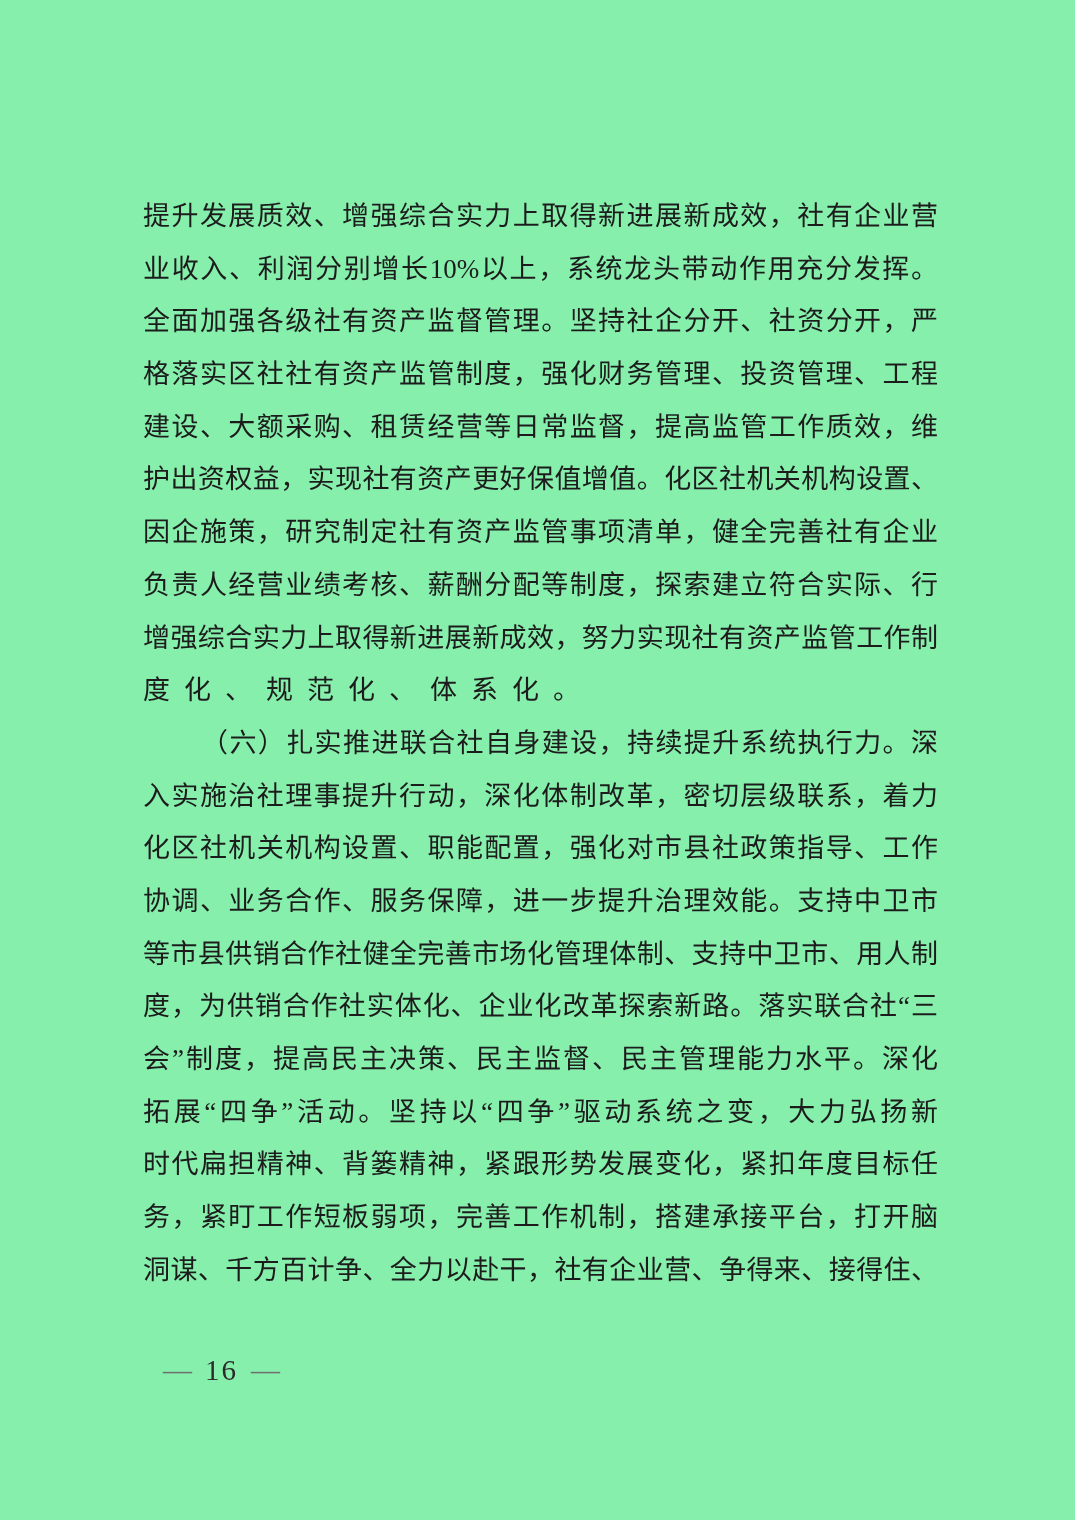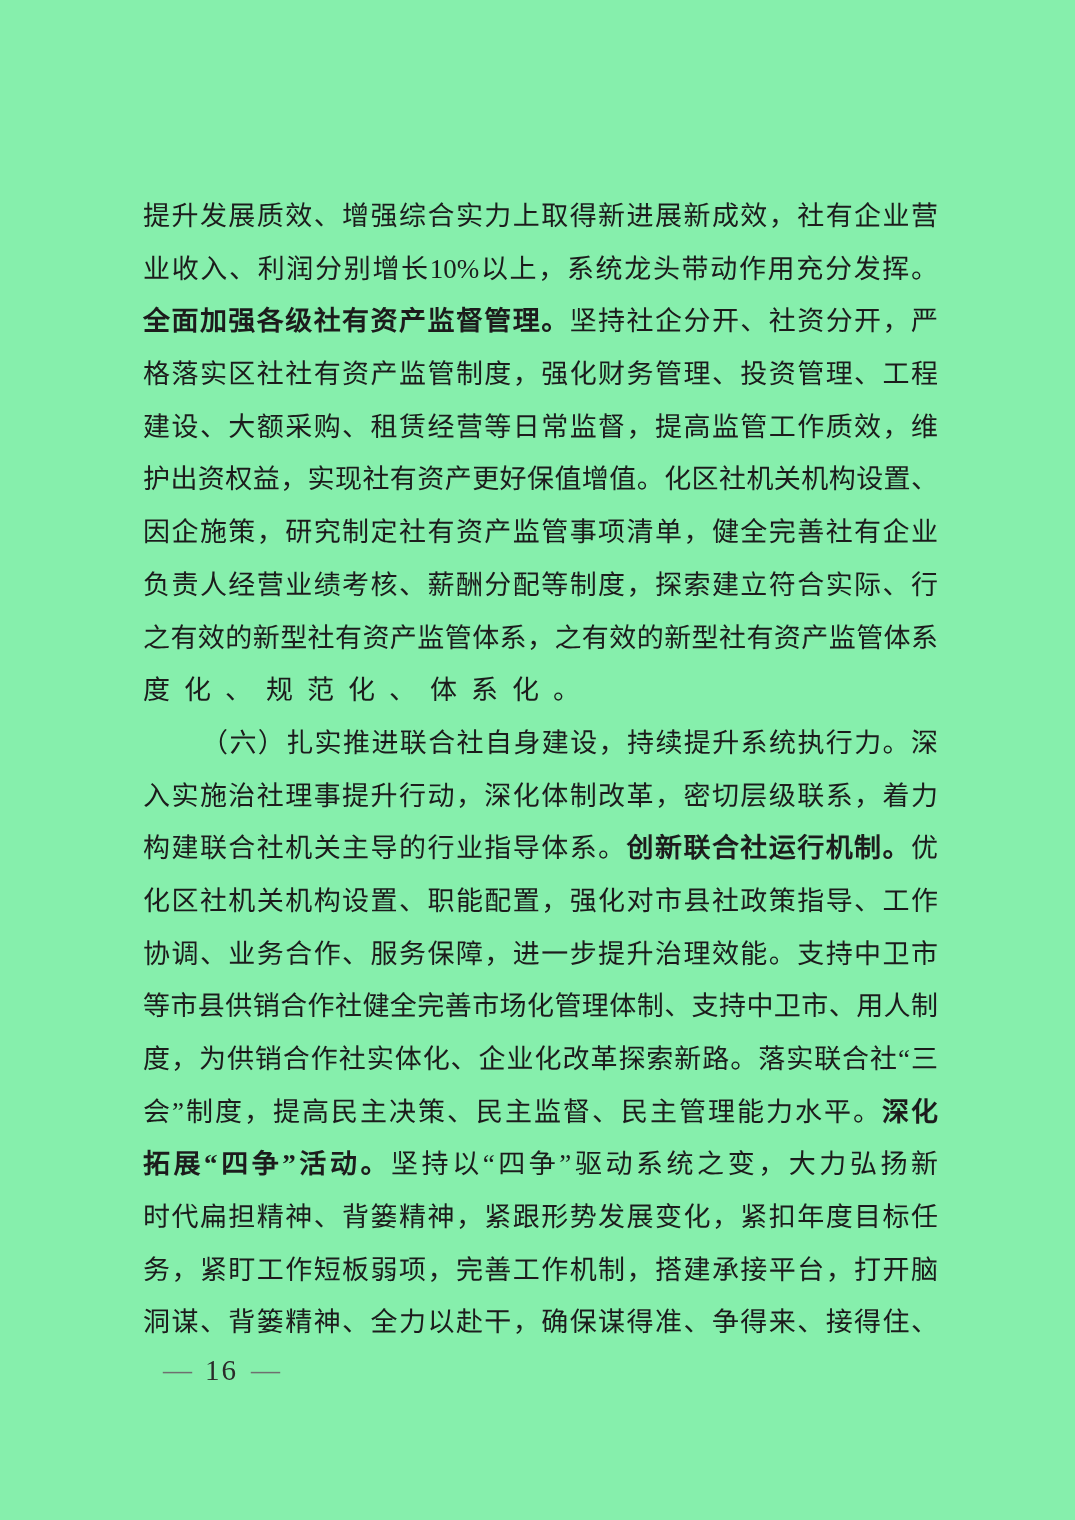--- a/index.html
+++ b/index.html
@@ -35,21 +35,21 @@
   }
   .line.align-left {
     text-align: center;
     text-align-last: left;
     letter-spacing: 14px;
   }
   .line.indent {
     padding-left: 58px;
   }
   .seg { font-weight: 400; }
-  .seg.bold { font-weight: 700; }
+  .seg.bold { font-weight: 400; }
   .footer {
     position: absolute;
     left: 163px;
     top: 1356px;
     display: flex;
     align-items: center;
     gap: 13px;
     font-size: 29px;
     line-height: 1;
   }
@@ -68,33 +68,32 @@
 <div class="page">
   <div class="doc-body">
       <div class="line"><span class="seg">提升发展质效、增强综合实力上取得新进展新成效，社有企业营</span></div>
       <div class="line"><span class="seg">业收入、利润分别增长10%以上，系统龙头带动作用充分发挥。</span></div>
       <div class="line"><span class="seg bold">全面加强各级社有资产监督管理。</span><span class="seg">坚持社企分开、社资分开，严</span></div>
       <div class="line"><span class="seg">格落实区社社有资产监管制度，强化财务管理、投资管理、工程</span></div>
       <div class="line"><span class="seg">建设、大额采购、租赁经营等日常监督，提高监管工作质效，维</span></div>
       <div class="line"><span class="seg">护出资权益，实现社有资产更好保值增值。化区社机关机构设置、</span></div>
       <div class="line"><span class="seg">因企施策，研究制定社有资产监管事项清单，健全完善社有企业</span></div>
       <div class="line"><span class="seg">负责人经营业绩考核、薪酬分配等制度，探索建立符合实际、行</span></div>
-      <div class="line"><span class="seg">之有效的新型社有资产监管体系，之有效的新型社有资产监管体系</span></div>
+      <div class="line"><span class="seg">增强综合实力上取得新进展新成效，努力实现社有资产监管工作制</span></div>
       <div class="line align-left"><span class="seg">度化、规范化、体系化。</span></div>
       <div class="line indent"><span class="seg">（六）扎实推进联合社自身建设，持续提升系统执行力。深</span></div>
       <div class="line"><span class="seg">入实施治社理事提升行动，深化体制改革，密切层级联系，着力</span></div>
-      <div class="line"><span class="seg">构建联合社机关主导的行业指导体系。</span><span class="seg bold">创新联合社运行机制。</span><span class="seg">优</span></div>
       <div class="line"><span class="seg">化区社机关机构设置、职能配置，强化对市县社政策指导、工作</span></div>
       <div class="line"><span class="seg">协调、业务合作、服务保障，进一步提升治理效能。支持中卫市</span></div>
       <div class="line"><span class="seg">等市县供销合作社健全完善市场化管理体制、支持中卫市、用人制</span></div>
       <div class="line"><span class="seg">度，为供销合作社实体化、企业化改革探索新路。落实联合社“三</span></div>
       <div class="line"><span class="seg">会”制度，提高民主决策、民主监督、民主管理能力水平。</span><span class="seg bold">深化</span></div>
       <div class="line"><span class="seg bold">拓展“四争”活动。</span><span class="seg">坚持以“四争”驱动系统之变，大力弘扬新</span></div>
       <div class="line"><span class="seg">时代扁担精神、背篓精神，紧跟形势发展变化，紧扣年度目标任</span></div>
       <div class="line"><span class="seg">务，紧盯工作短板弱项，完善工作机制，搭建承接平台，打开脑</span></div>
-      <div class="line"><span class="seg">洞谋、背篓精神、全力以赴干，确保谋得准、争得来、接得住、</span></div>
+      <div class="line"><span class="seg">洞谋、千方百计争、全力以赴干，社有企业营、争得来、接得住、</span></div>
     </div>
   <div class="footer">
     <span class="dash">—</span>
     <span class="num">16</span>
     <span class="dash">—</span>
   </div>
 </div>
 
 </body></html>

